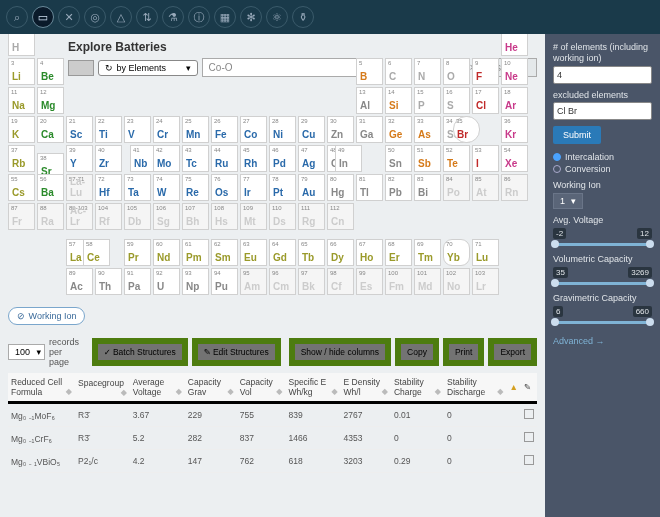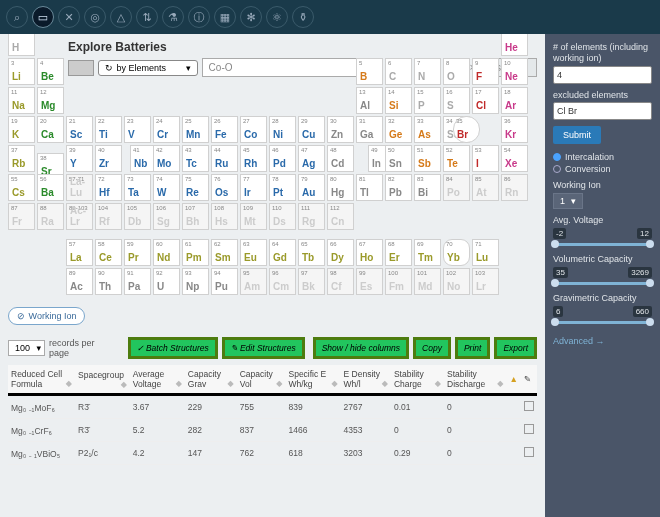--- a/index.html
+++ b/index.html
@@ -32,21 +32,21 @@
 .el.red .sym { color: #c02a2a; }
 .el.orange .sym { color: #d57a1a; }
 .el.grey2 .sym { color: #888; }
 .el.dim { background: #f5f5f5; }
 .el.dim .sym { color: #ccc; }
 .placeholder { font-size: 6px; color: #aaa; }
 .working-ion-btn { display: inline-flex; align-items: center; gap: 4px; border: 1px solid #7aa6cc; border-radius: 10px; padding: 3px 8px; font-size: 9px; color: #3a6a9a; background: #fff; cursor: pointer; margin: 6px 0; }
 .controls-row { display: flex; align-items: center; gap: 4px; margin: 6px 0; flex-wrap: nowrap; }
 .sel-pp { border: 1px solid #aaa; padding: 2px 14px 2px 6px; font-size: 9px; background: #fff; cursor: pointer; position: relative; }
 .lbl-pp { font-size: 9px; color: #555; }
-.btn-sm { border: 3px solid #4d7c0f; padding: 3px 6px; font-size: 8.5px; background: #22c55e; cursor: pointer; white-space: nowrap; font-style: italic; }
+.btn-sm { border: 6px solid #4d7c0f; padding: 3px 6px; font-size: 8.5px; background: #737373; cursor: pointer; white-space: nowrap; }
 .btn-sm .chk { margin-right: 2px; }
 table { width: 100%; border-collapse: collapse; font-size: 8.5px; }
 th { background: #f7f7f7; text-align: left; padding: 4px 3px; border-bottom: 3px solid #000000; font-weight: normal; color: #444; position: relative; cursor: pointer; }
 th .sort { float: right; color: #bbb; font-size: 8px; }
 td { padding: 5px 3px; border-bottom: 1px solid #eee; color: #555; }
 .chkbox { width: 10px; height: 10px; border: 1px solid #999; display: inline-block; cursor: pointer; }
 .right { width: 115px; background: #4a5568; color: #e0e4e8; padding: 8px 8px; font-size: 9px; }
 .right label { display: block; margin-bottom: 2px; line-height: 1.2; }
 .right input[type=text] { width: 100%; padding: 3px; font-size: 9px; border: 1px solid #888; border-radius: 2px; margin-bottom: 6px; background: #fff; color: #333; }
 .submit-btn { background: #2a7ab8; color: #fff; border: none; padding: 4px 10px; font-size: 9px; border-radius: 2px; cursor: pointer; margin-bottom: 6px; }
@@ -285,21 +285,21 @@
           <span class="sym">Pd</span>
         </div>
         <div class="el blue" style="left: 290px; top: 90px;">
           <span class="num">47</span>
           <span class="sym">Ag</span>
         </div>
         <div class="el grey2" style="left: 319px; top: 90px;">
           <span class="num">48</span>
           <span class="sym">Cd</span>
         </div>
-        <div class="el grey2" style="left: 360px; top: 90px;">
+        <div class="el grey2" style="left: 327px; top: 90px;">
           <span class="num">49</span>
           <span class="sym">In</span>
         </div>
         <div class="el grey2" style="left: 377px; top: 90px;">
           <span class="num">50</span>
           <span class="sym">Sn</span>
         </div>
         <div class="el orange" style="left: 406px; top: 90px;">
           <span class="num">51</span>
           <span class="sym">Sb</span>
@@ -433,21 +433,21 @@
           <span class="sym">Rg</span>
         </div>
         <div class="el dim" style="left: 319px; top: 148px;">
           <span class="num">112</span>
           <span class="sym">Cn</span>
         </div>
         <div class="el olive" style="left: 58px; top: 184px;">
           <span class="num">57</span>
           <span class="sym">La</span>
         </div>
-        <div class="el olive" style="left: 87px; top: 184px; text-decoration: underline;">
+        <div class="el olive" style="left: 75px; top: 184px; text-decoration: underline;">
           <span class="num">58</span>
           <span class="sym">Ce</span>
         </div>
         <div class="el olive" style="left: 116px; top: 184px;">
           <span class="num">59</span>
           <span class="sym">Pr</span>
         </div>
         <div class="el olive" style="left: 145px; top: 184px;">
           <span class="num">60</span>
           <span class="sym">Nd</span>

